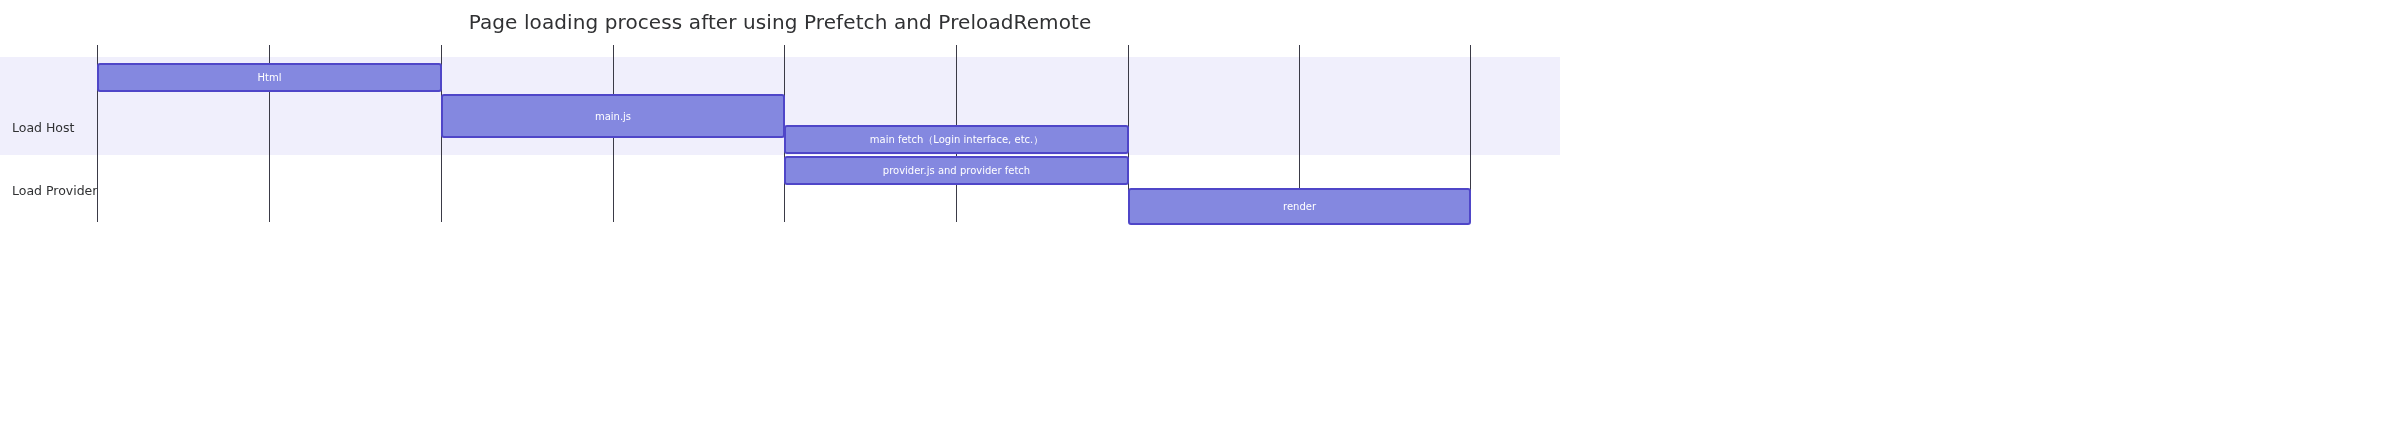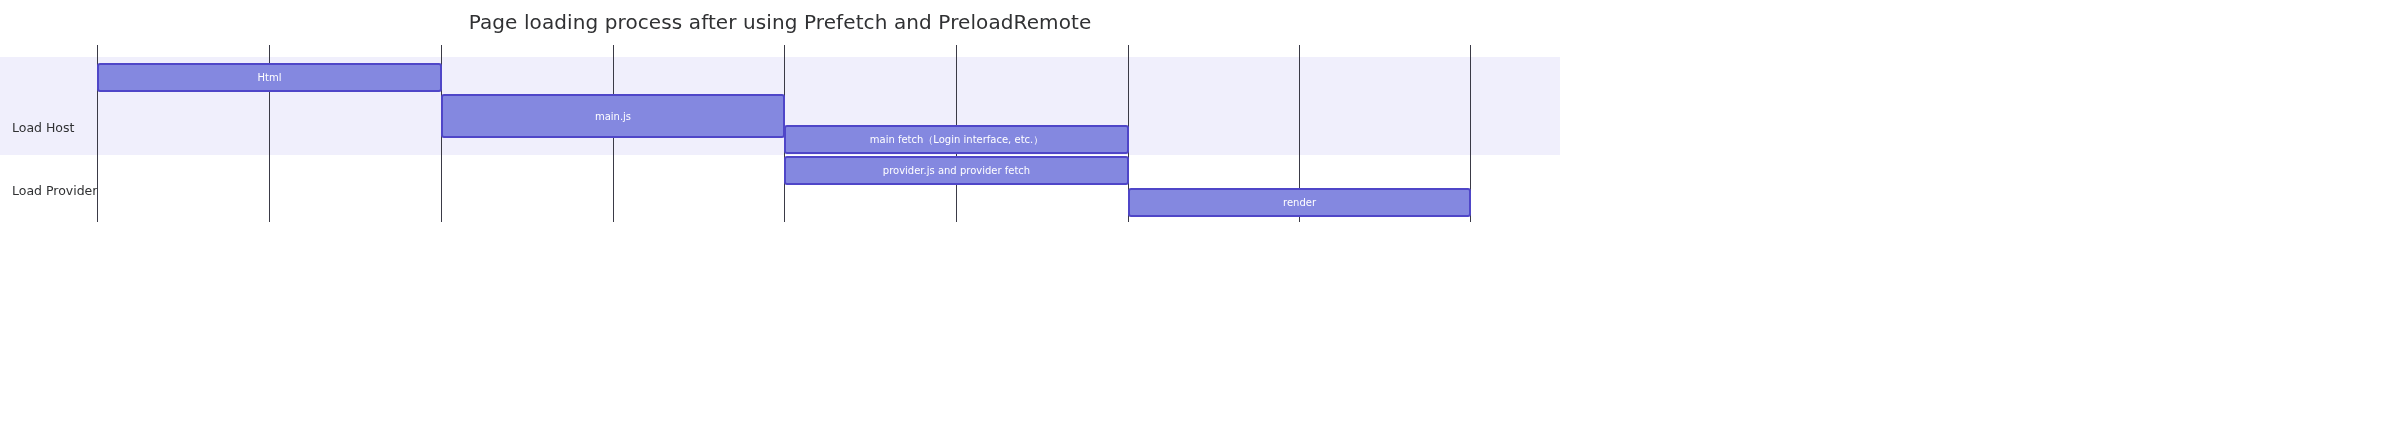--- a/index.html
+++ b/index.html
@@ -123,18 +123,18 @@
     </div>
 
     <div class="bar" style="left:784px; top:125px; width:345px; height:29px;">
       <span class="bar-label">main fetch（Login interface, etc.）</span>
     </div>
 
     <div class="bar" style="left:784px; top:156px; width:345px; height:29px;">
       <span class="bar-label">provider.js and provider fetch</span>
     </div>
 
-    <div class="bar" style="left:1128px; top:188px; width:343px; height:29px;">
+    <div class="bar" style="left:1128px; top:188px; width:343px; height:37px;">
       <span class="bar-label">render</span>
     </div>
 
   </div>
 </div>
 
 </body></html>

